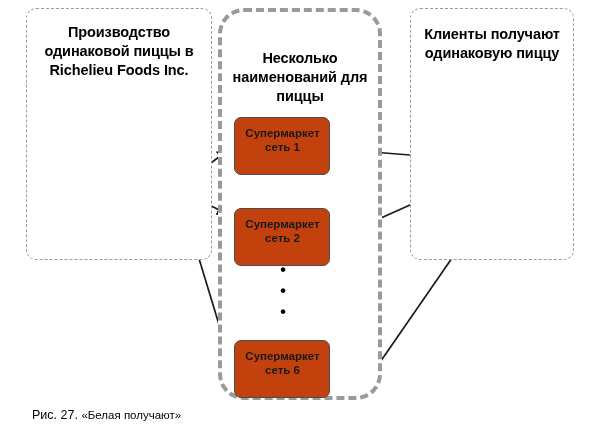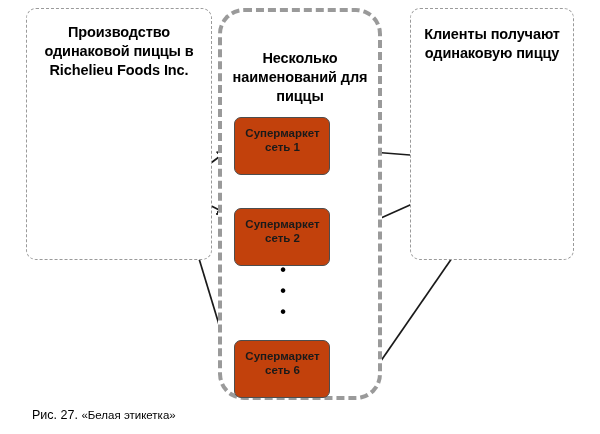--- a/index.html
+++ b/index.html
@@ -243,14 +243,14 @@
 <div class="tag-box tag-3">
   <span>Супермаркет сеть 6</span>
 </div>
 
 <div class="dots dots-1">•</div>
 <div class="dots dots-2">•</div>
 <div class="dots dots-3">•</div>
 
 <div class="caption">
   <b>Рис. 27.</b>
-  <span class="cap-text">«Белая этикетка»</span>
+  <span class="cap-text">«Белая получают»</span>
 </div>
 
 </body></html>

